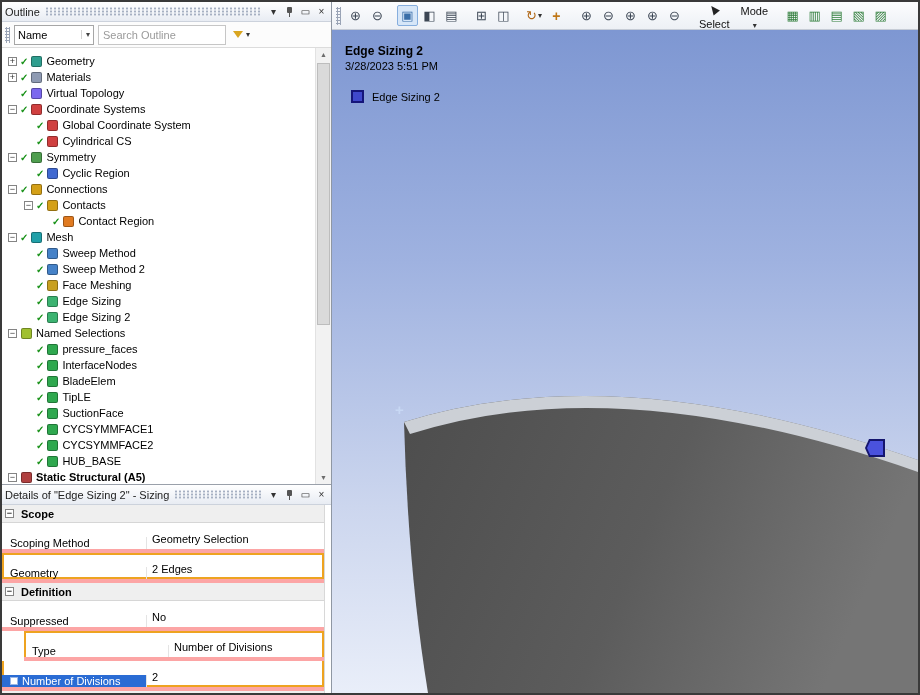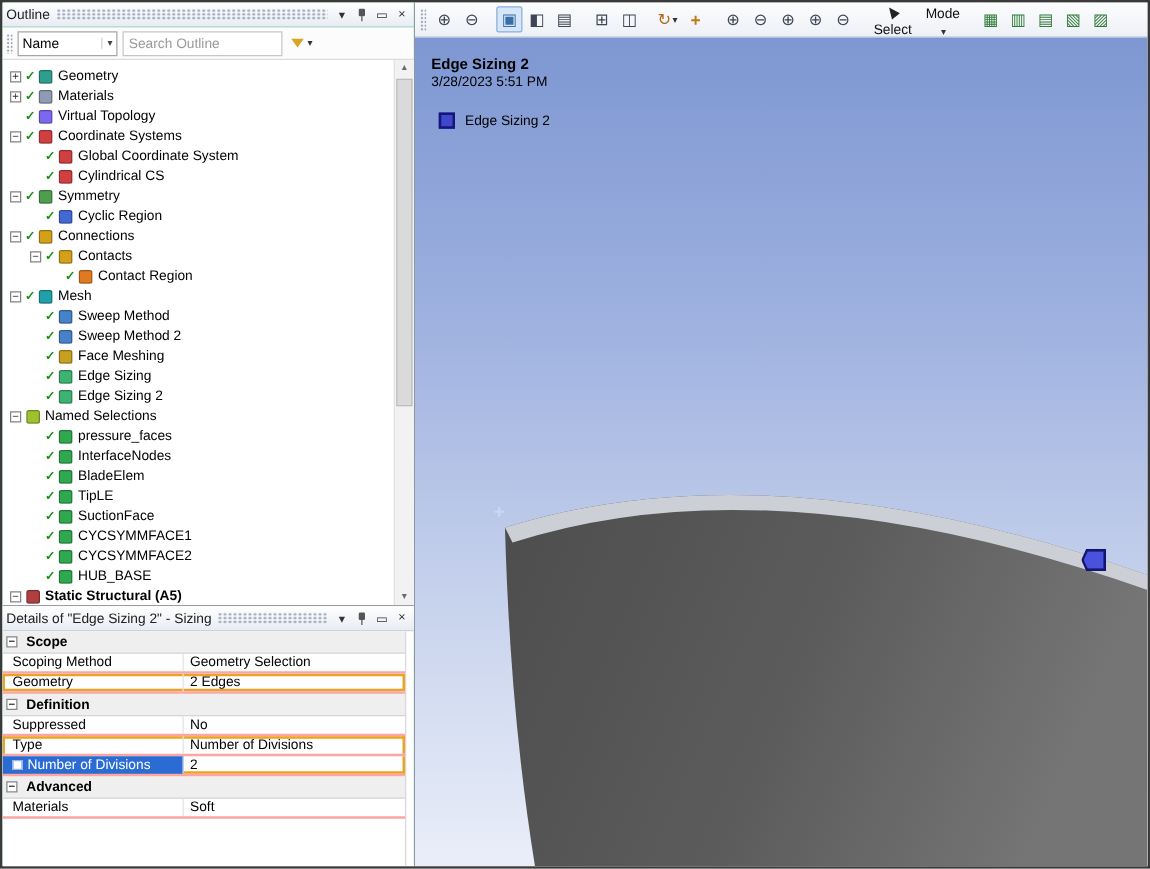--- a/index.html
+++ b/index.html
@@ -45,27 +45,27 @@
   .node-label.bold { font-weight: bold; }
 
   .tree-scrollbar { position: absolute; top: 0; right: 0; width: 16px; height: 100%; background: #f2f2f2; border-left: 1px solid #e2e2e2;
     display: flex; flex-direction: column; align-items: center; justify-content: space-between; padding: 3px 0; font-size: 7px; color: #6c6c6c; }
   .scroll-thumb { position: absolute; top: 15px; left: 1px; width: 13px; height: 60%; background: #dadada; border: 1px solid #bdbdbd; }
 
   
   .details-panel { flex: 1; display: flex; flex-direction: column; border-top: 1px solid #9aa0aa; background: #fff; }
   .details-rows { flex: 1; font-size: 11px; overflow: hidden; margin-right: 6px; border-right: 1px solid #d8d8d8; }
   .cat-row { height: 18px; display: flex; align-items: center; gap: 4px; padding-left: 3px; background: #efefef; border-bottom: 1px solid #d6d6d6; font-weight: bold; }
-  .det-row { height: 16px; display: flex; border-bottom: 2px solid #fca5a5; position: relative; }
+  .det-row { height: 30px; display: flex; border-bottom: 4px solid #fca5a5; position: relative; align-items: flex-end; }
   .det-label { width: 145px; flex: 0 0 145px; padding: 0 4px 0 8px; display: flex; align-items: center; gap: 4px; border-right: 1px solid #e4e4e4; color: #000; }
   .det-value { flex: 1; padding: 4px 5px; display: flex; align-items: center; color: #000; }
   .det-row.selected .det-label { background: #2a6cd4; color: #fff; }
   .sel-checkbox { width: 8px; height: 8px; flex: 0 0 8px; background: #fff; border: 1px solid #9ab6e6; }
   .hl-single { box-shadow: inset 0 0 0 2px #eea320; z-index: 2; }
-  .hl-top    { box-shadow: inset 0 2px 0 #eea320, inset 2px 0 0 #eea320, inset -2px 0 0 #eea320; z-index: 2; }
+  .hl-top    { box-shadow: inset 0 2px 0 #eea320, inset 2px 0 0 #eea320, inset -2px 0 0 #eea320; z-index: 2; margin-left: 22px; }
   .hl-bottom { box-shadow: inset 0 -2px 0 #eea320, inset 2px 0 0 #eea320, inset -2px 0 0 #eea320; z-index: 2; }
 
   
   .right-col { flex: 1; display: flex; flex-direction: column; min-width: 0; }
   .toolbar { height: 28px; flex: 0 0 28px; display: flex; align-items: center; gap: 1px; padding: 0 4px;
     background: linear-gradient(#fcfdfe, #edf0f5); border-bottom: 1px solid #c6ccd6; font-size: 11px; }
   .tb-handle { width: 5px; height: 18px; margin-right: 3px;
     background-image: radial-gradient(circle, #9aa4b6 1px, transparent 1.2px); background-size: 3px 3px; }
   .tb-gap { width: 7px; flex: 0 0 7px; }
   .tb-btn { min-width: 21px; height: 21px; display: flex; align-items: center; justify-content: center;

